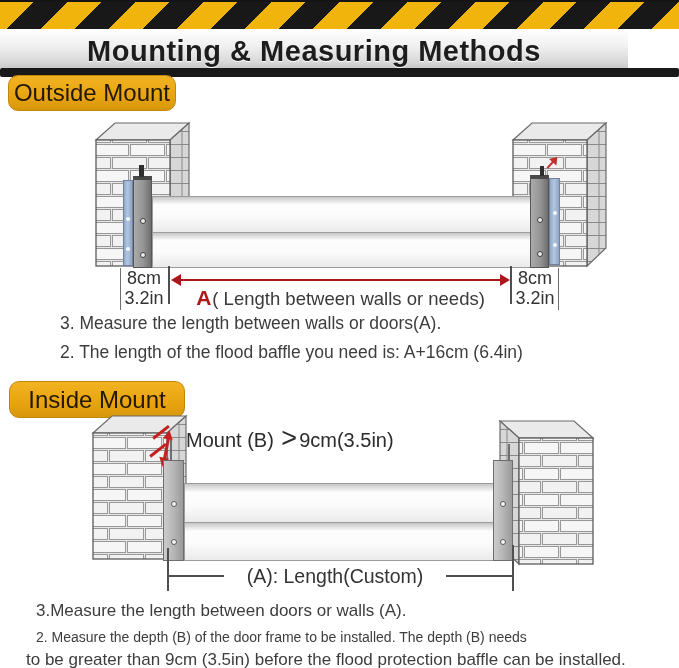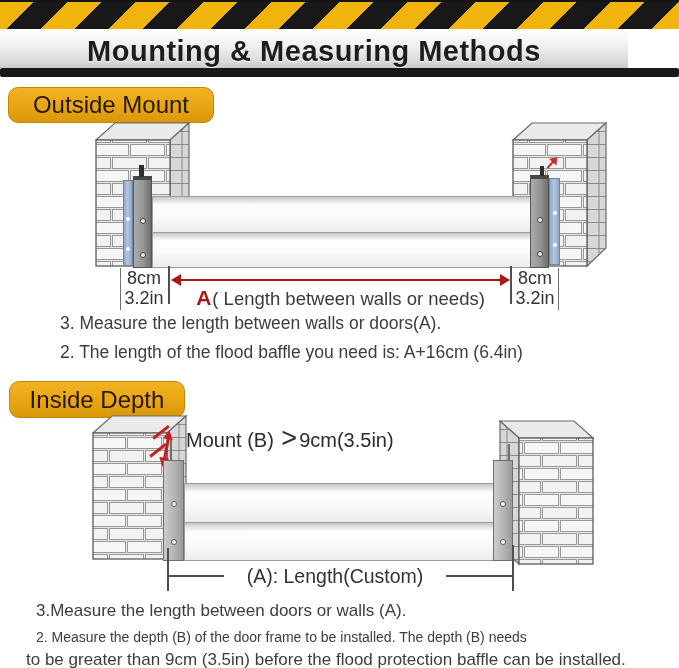--- a/index.html
+++ b/index.html
@@ -94,21 +94,21 @@
       </pattern>
     </defs>
   </svg>
 
   <div class="abs hazard"></div>
   <div class="abs titleband">
     <span>Mounting &amp; Measuring Methods</span>
   </div>
   <div class="abs titlebar"></div>
 
-  <div class="abs badge" style="left:8px;top:87px;width:206px;height:36px">
+  <div class="abs badge" style="left:8px;top:75px;width:168px;height:36px">
     <span>Outside Mount</span>
   </div>
 
   <div>
 
     <svg class="abs pillar" style="left:94px;top:118px" width="100" height="150" viewBox="0 0 100 150">
       <polygon points="2,22 76,22 95,5 21,5" fill="#eaeaea" stroke="#6b6b6b" stroke-width="1.2"></polygon>
       <polygon points="76,22 95,5 95,130 76,148" fill="url(#bs)" stroke="#6b6b6b" stroke-width="1.2"></polygon>
       <rect x="2" y="22" width="74" height="126" fill="url(#bf)" stroke="#5c5c5c" stroke-width="1.3"></rect>
     </svg>
@@ -169,21 +169,21 @@
     <div class="abs dimtext" style="left:171px;top:286px;width:339px">
       <span class="letterA">A</span>
       <span>( Length between walls or needs)</span>
     </div>
   </div>
 
   <div class="abs step" style="left:60px;top:313px">3. Measure the length between walls or doors(A).</div>
   <div class="abs step" style="left:60px;top:342px">2. The length of the flood baffle you need is: A+16cm (6.4in)</div>
 
   <div class="abs badge" style="left:9px;top:381px;width:176px;height:37px">
-    <span>Inside Depth</span>
+    <span>Inside Mount</span>
   </div>
 
   <div>
 
     <svg class="abs pillar" style="left:91px;top:411px" width="100" height="150" viewBox="0 0 100 150">
       <polygon points="2,22 76,22 95,5 21,5" fill="#eaeaea" stroke="#6b6b6b" stroke-width="1.2"></polygon>
       <polygon points="76,22 95,5 95,130 76,148" fill="url(#bs)" stroke="#6b6b6b" stroke-width="1.2"></polygon>
       <rect x="2" y="22" width="74" height="126" fill="url(#bf)" stroke="#5c5c5c" stroke-width="1.3"></rect>
     </svg>
     <div class="abs" style="left:495px;top:416px;width:100px;height:150px;transform:scaleX(-1)">

